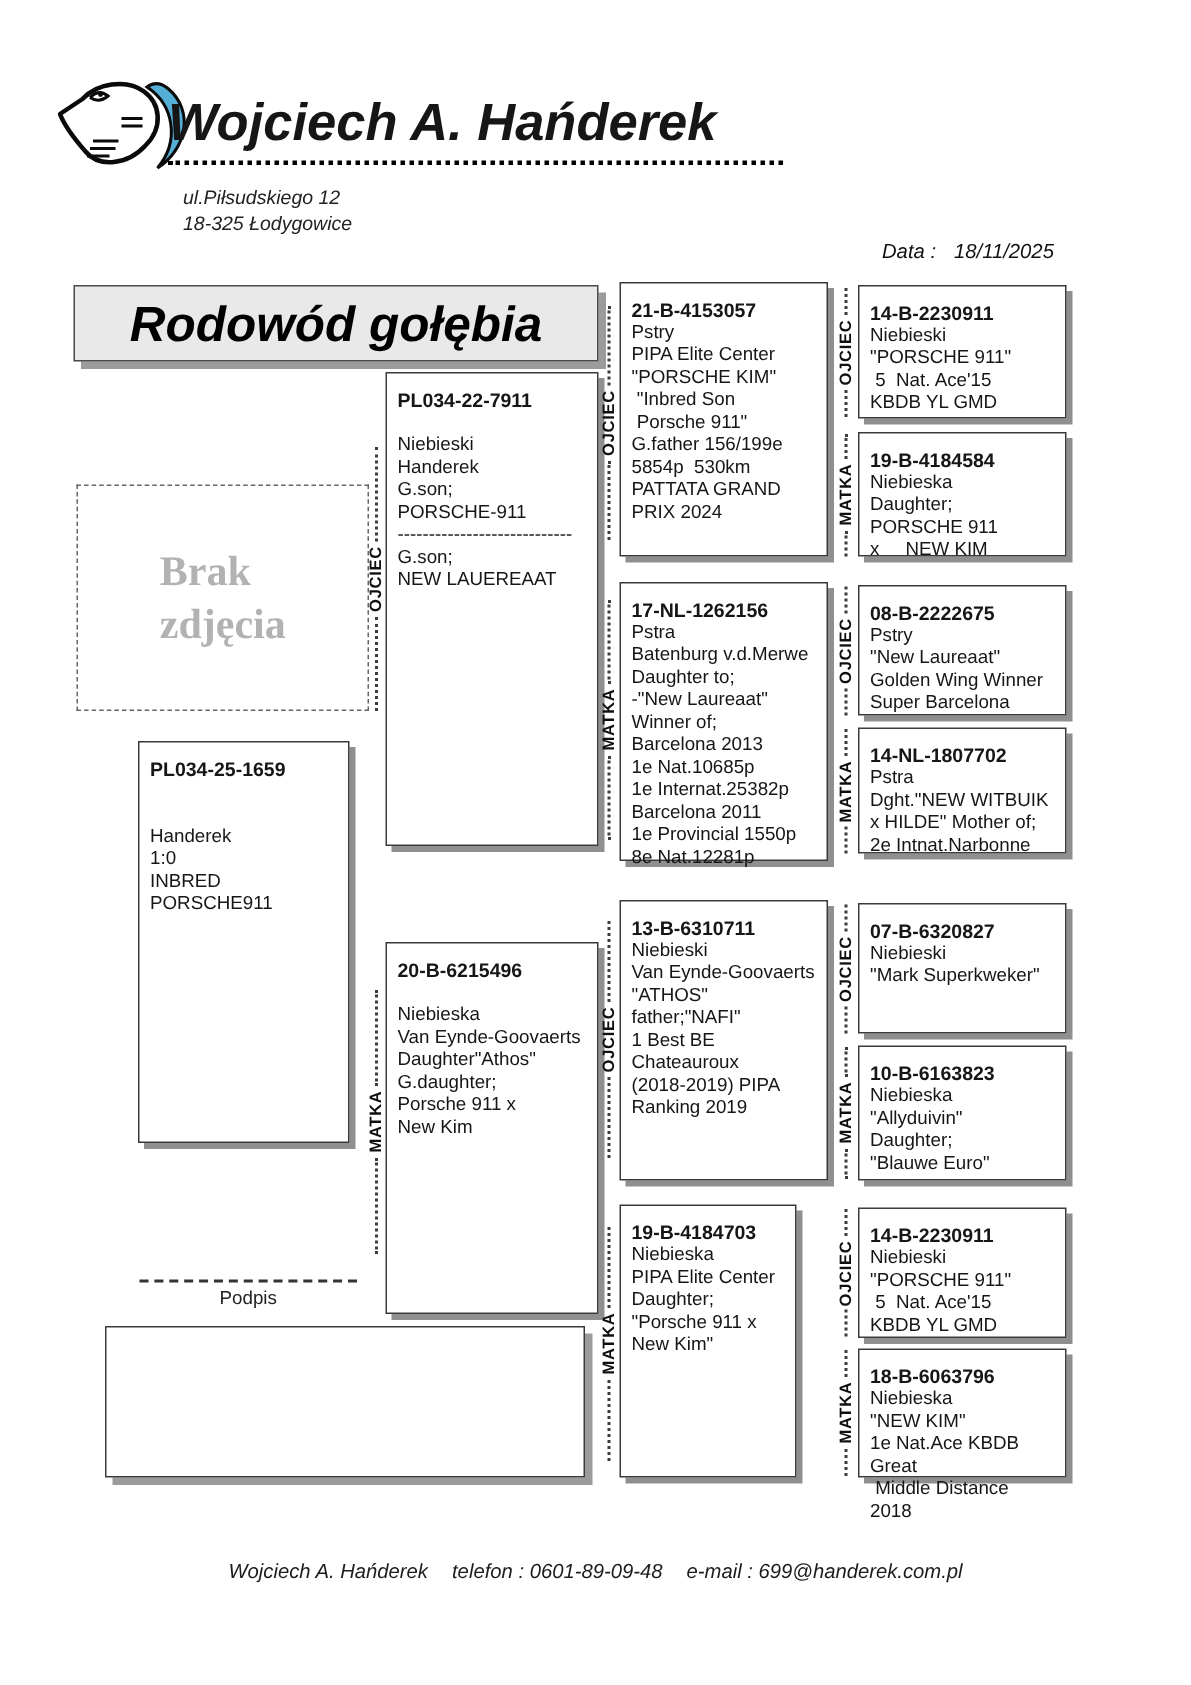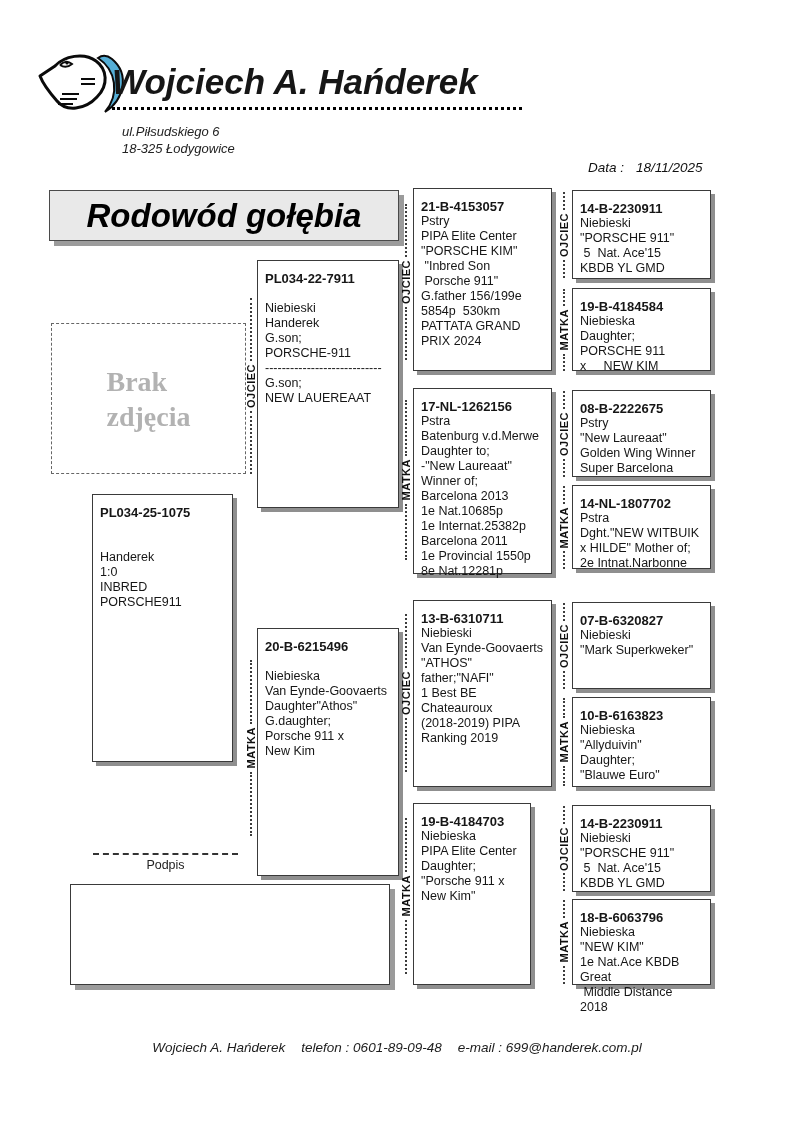--- a/index.html
+++ b/index.html
@@ -60,44 +60,44 @@
 
   <svg class="logo" viewBox="0 0 100 72">
     <path d="M62 8 C80 20 84 44 69 62 C88 50 94 24 76 9 C71 5 66 5 62 8 Z" fill="#55aed6" stroke="#0a0a0a" stroke-width="2"></path>
     <path d="M4 26 L19 16 C28 6 48 2 60 11 C71 19 73 35 61 47 C49 60 30 62 21 51 C14 43 7 34 4 26 Z" fill="#ffffff" stroke="#0a0a0a" stroke-width="3" stroke-linejoin="round"></path>
     <path d="M24 15 q6 -6 12 -1 q-6 5 -12 1" fill="none" stroke="#0a0a0a" stroke-width="2"></path>
     <circle cx="31" cy="13" r="1.6" fill="#0a0a0a"></circle>
     <path d="M26 44 h17 M24 49 h17 M22 54 h15 M45 29 h14 M45 34 h14" stroke="#0a0a0a" stroke-width="2"></path>
   </svg>
   <div class="brand">Wojciech A. Hańderek</div>
   <div class="address">
-    <div>ul.Piłsudskiego 6</div>
+    <div>ul.Piłsudskiego 12</div>
     <div>18-325 Łodygowice</div>
   </div>
   <div class="date-row">
     <span>Data :</span>
     <span>18/11/2025</span>
   </div>
 
   <div class="title-box">Rodowód gołębia</div>
 
   <div class="photo-box">Brak
 zdjęcia</div>
 
   <div class="pbox" style="left:92px;top:494px;width:141px;height:268px">
-    <div class="ring">PL034-25-1075</div>
+    <div class="ring">PL034-25-1659</div>
     <div class="lines">
 
 Handerek
 1:0
 INBRED
 PORSCHE911</div>
   </div>
 
-  <div class="pbox" style="left:257px;top:260px;width:142px;height:248px">
+  <div class="pbox" style="left:257px;top:248px;width:142px;height:316px">
     <div class="ring">PL034-22-7911</div>
     <div class="lines">
 Niebieski
 Handerek
 G.son;
 PORSCHE-911
 ----------------------------
 G.son;
 NEW LAUEREAAT</div>
   </div>

